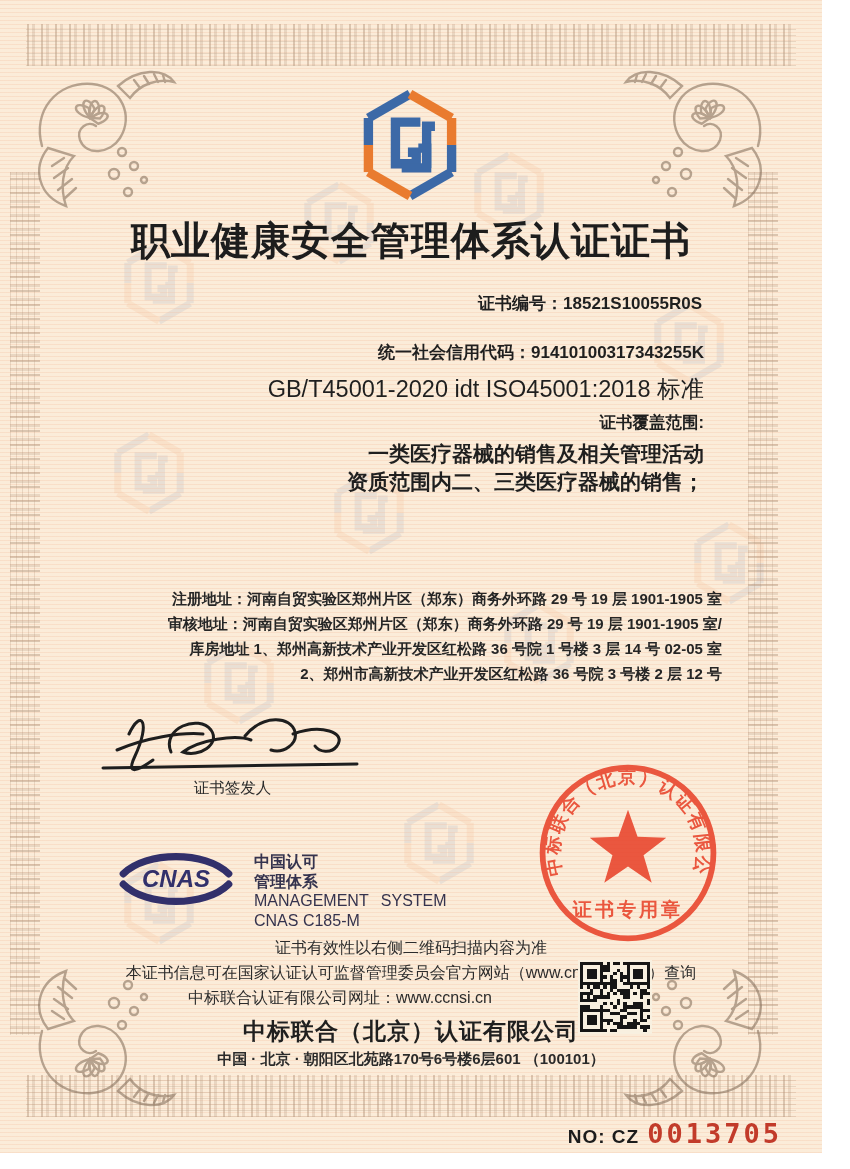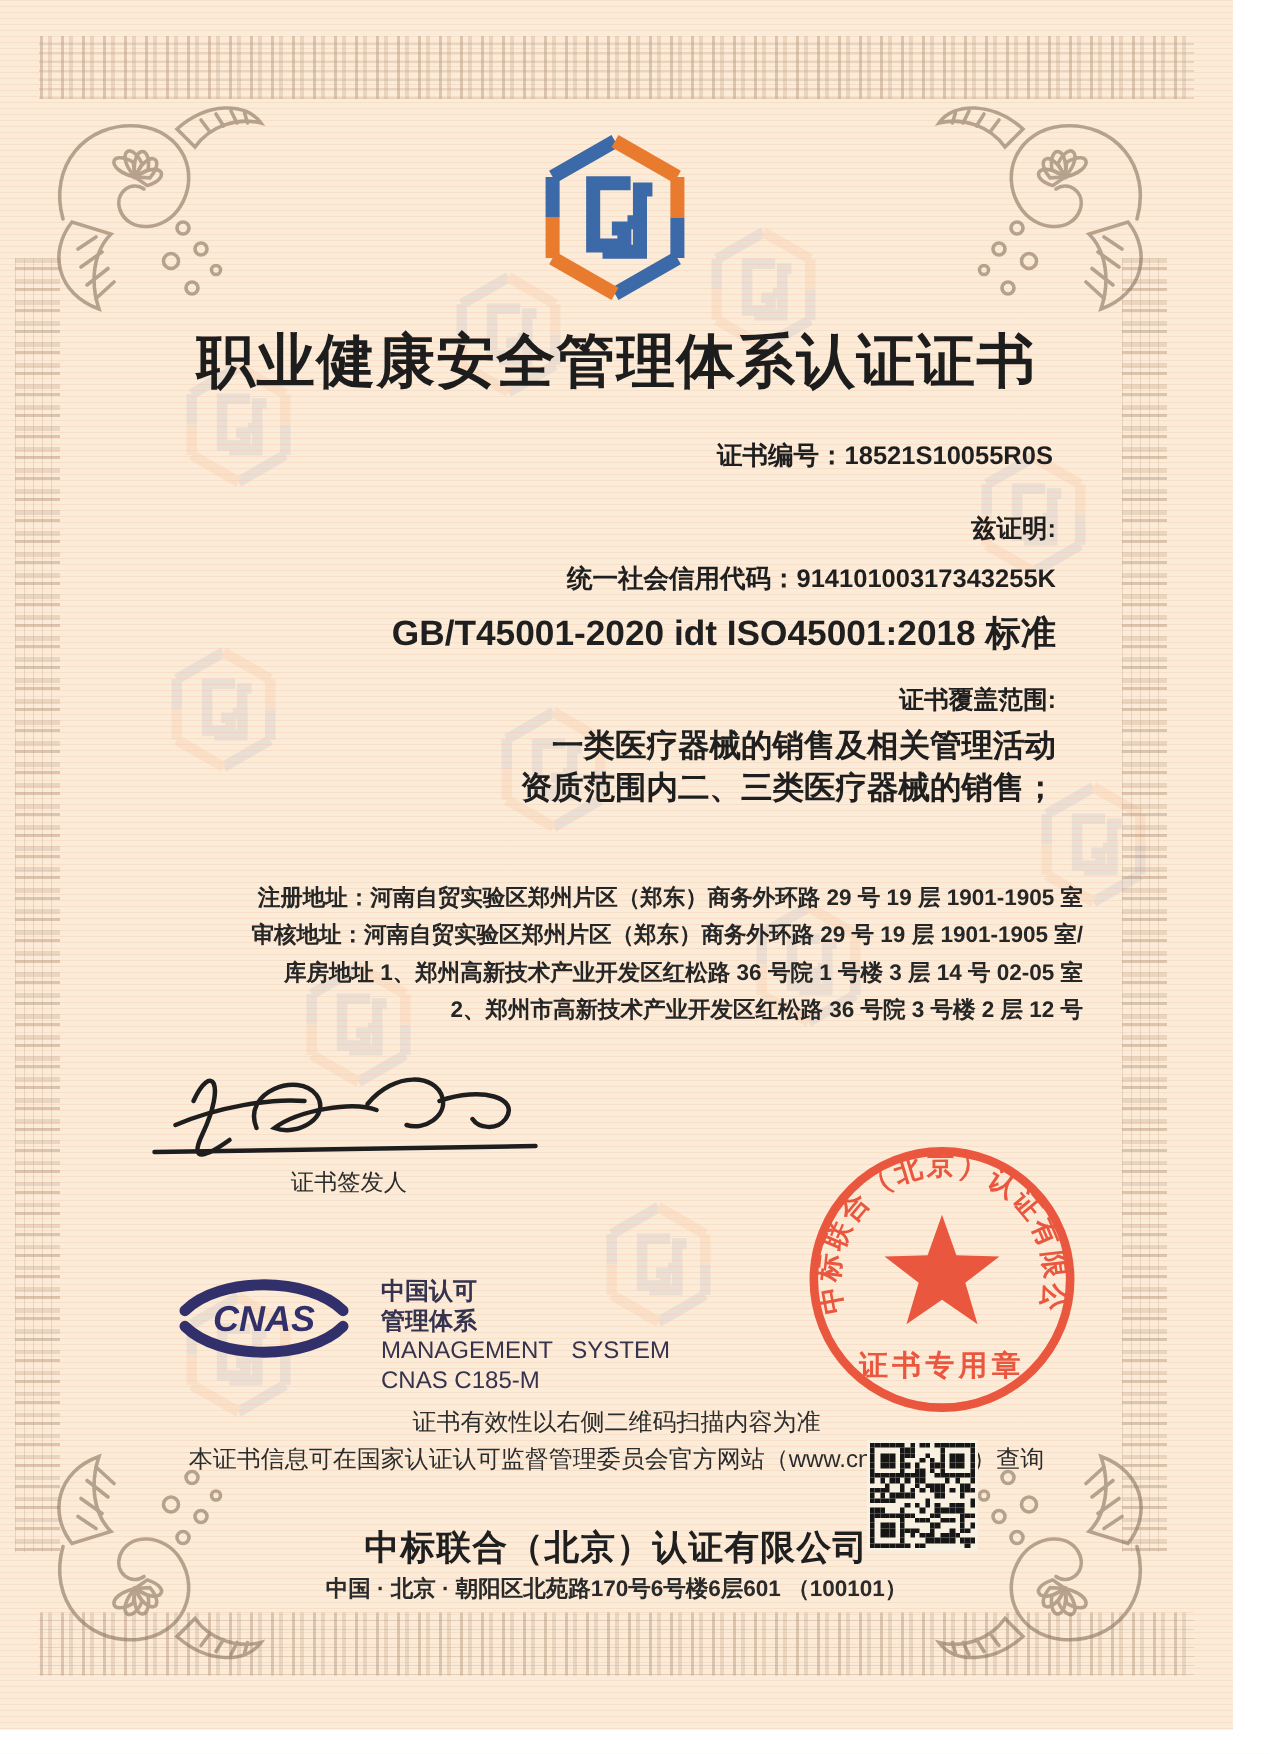--- a/index.html
+++ b/index.html
@@ -30,21 +30,21 @@
   .z{position:absolute;z-index:4;}
   .logo{left:358px;top:86px;width:104px;height:118px;}
   .title{left:0;width:822px;top:214px;text-align:center;font-size:39px;font-weight:bold;
          letter-spacing:1px;color:#1d1d1d;}
   .certno-row{right:120px;top:292px;font-size:17px;font-weight:bold;}
   .main-block{right:118px;top:341px;text-align:right;}
   .certify{font-size:17px;font-weight:bold;margin-bottom:10px;}
   .company{font-size:31px;font-weight:bold;letter-spacing:2px;margin-bottom:11px;}
   .credit{font-size:17px;font-weight:600;margin-bottom:9px;}
   .conform{font-size:17.5px;font-weight:bold;margin-bottom:7px;}
-  .standard{font-size:23.5px;font-weight:bold;margin-bottom:18px;}
+  .standard{font-size:23.5px;font-weight:normal;margin-bottom:7px;}
   .scope-label{font-size:16.5px;font-weight:bold;margin-bottom:6px;}
   .scope-line{font-size:21px;font-weight:bold;line-height:28px;}
   .addr-block{right:100px;top:586px;text-align:right;font-size:15px;font-weight:600;line-height:25px;color:#262626;}
   .dates-block{right:100px;top:684px;text-align:right;font-size:15.5px;font-weight:bold;line-height:24px;}
   .signature{left:95px;top:694px;width:275px;height:86px;}
   .signer-label{left:95px;top:778px;width:275px;text-align:center;font-size:15.5px;color:#2b2b2b;}
   .cnas-logo{left:116px;top:840px;width:120px;height:78px;}
   .cnas-text{left:254px;top:852px;font-size:16px;line-height:19.5px;color:#35334e;}
   .cnas-text .cn{font-weight:bold;}
   .seal{left:532px;top:757px;width:192px;height:192px;opacity:.88;}
@@ -161,21 +161,20 @@
     <svg class="z logo" viewBox="0 0 100 110">
       <use href="#hexlogo"></use>
     </svg>
 
     <div class="z title">职业健康安全管理体系认证证书</div>
     <div class="z certno-row">
       <span>证书编号：</span><span>18521S10055R0S</span>
     </div>
 
     <div class="z main-block">
-      <div class="certify">兹证明:</div>
       <div class="credit">
         <span>统一社会信用代码：</span><span>91410100317343255K</span>
       </div>
       <div class="standard">GB/T45001-2020 idt ISO45001:2018 标准</div>
       <div class="scope-label">证书覆盖范围:</div>
       <div class="scope-line">一类医疗器械的销售及相关管理活动</div>
       <div class="scope-line">资质范围内二、三类医疗器械的销售；</div>
     </div>
 
     <div class="z addr-block">
@@ -217,20 +216,21 @@
       <path id="sealArc" d="M 32.8,125 A 72,72 0 1 1 167.2,125" fill="none"></path>
       <text font-size="19" fill="#e8432a" font-weight="bold" letter-spacing="2">
         <textPath href="#sealArc" startOffset="1%">中标联合（北京）认证有限公司</textPath>
       </text>
       <polygon fill="#e8432a" points="100,55 110,83.2 139.9,84 116.2,102.3 124.7,131 100,114 75.3,131 83.8,102.3 60.1,84 90,83.2"></polygon>
       <text x="100" y="166" text-anchor="middle" font-size="20" font-weight="bold" letter-spacing="3" fill="#e8432a">证书专用章</text>
     </svg>
 
     <div class="z footer-note1">证书有效性以右侧二维码扫描内容为准</div>
     <div class="z footer-note2">本证书信息可在国家认证认可监督管理委员会官方网站（www.cnca.gov.cn）查询</div>
+    <div class="z footer-note3">中标联合认证有限公司网址：www.ccnsi.cn</div>
 
     <div class="z qr">
       <div class="qr-grid">
           <div style="grid-area: 1 / 1;"></div>
           <div style="grid-area: 1 / 2;"></div>
           <div style="grid-area: 1 / 3;"></div>
           <div style="grid-area: 1 / 4;"></div>
           <div style="grid-area: 1 / 5;"></div>
           <div style="grid-area: 1 / 6;"></div>
           <div style="grid-area: 1 / 7;"></div>
@@ -463,15 +463,19 @@
           <div style="grid-area: 21 / 8;"></div>
           <div style="grid-area: 21 / 10;"></div>
           <div style="grid-area: 21 / 11;"></div>
           <div style="grid-area: 21 / 20;"></div>
         </div>
     </div>
 
     <div class="z issuer-name">中标联合（北京）认证有限公司</div>
     <div class="z issuer-addr">中国 · 北京 · 朝阳区北苑路170号6号楼6层601 （100101）</div>
 
+    <div class="z serial">
+      <span class="serial-prefix">NO: CZ</span>
+      <span class="serial-number">0013705</span>
+    </div>
 
   </div>
 </div>
 
 </body></html>

